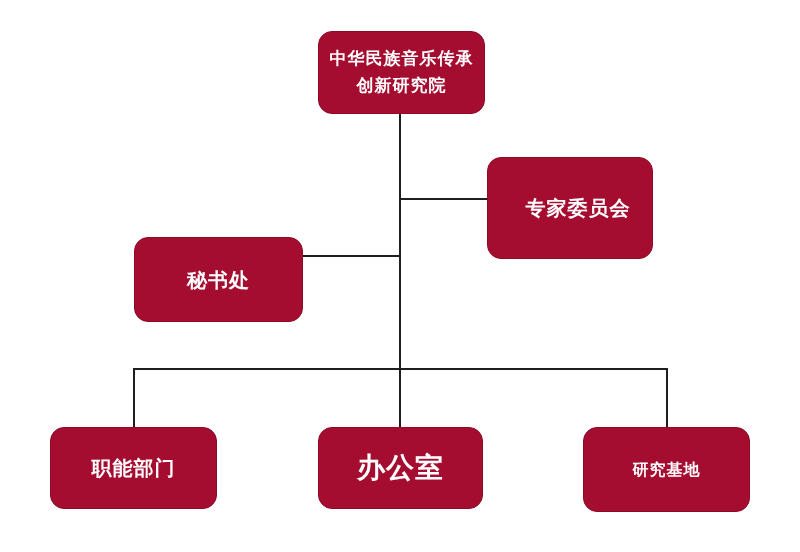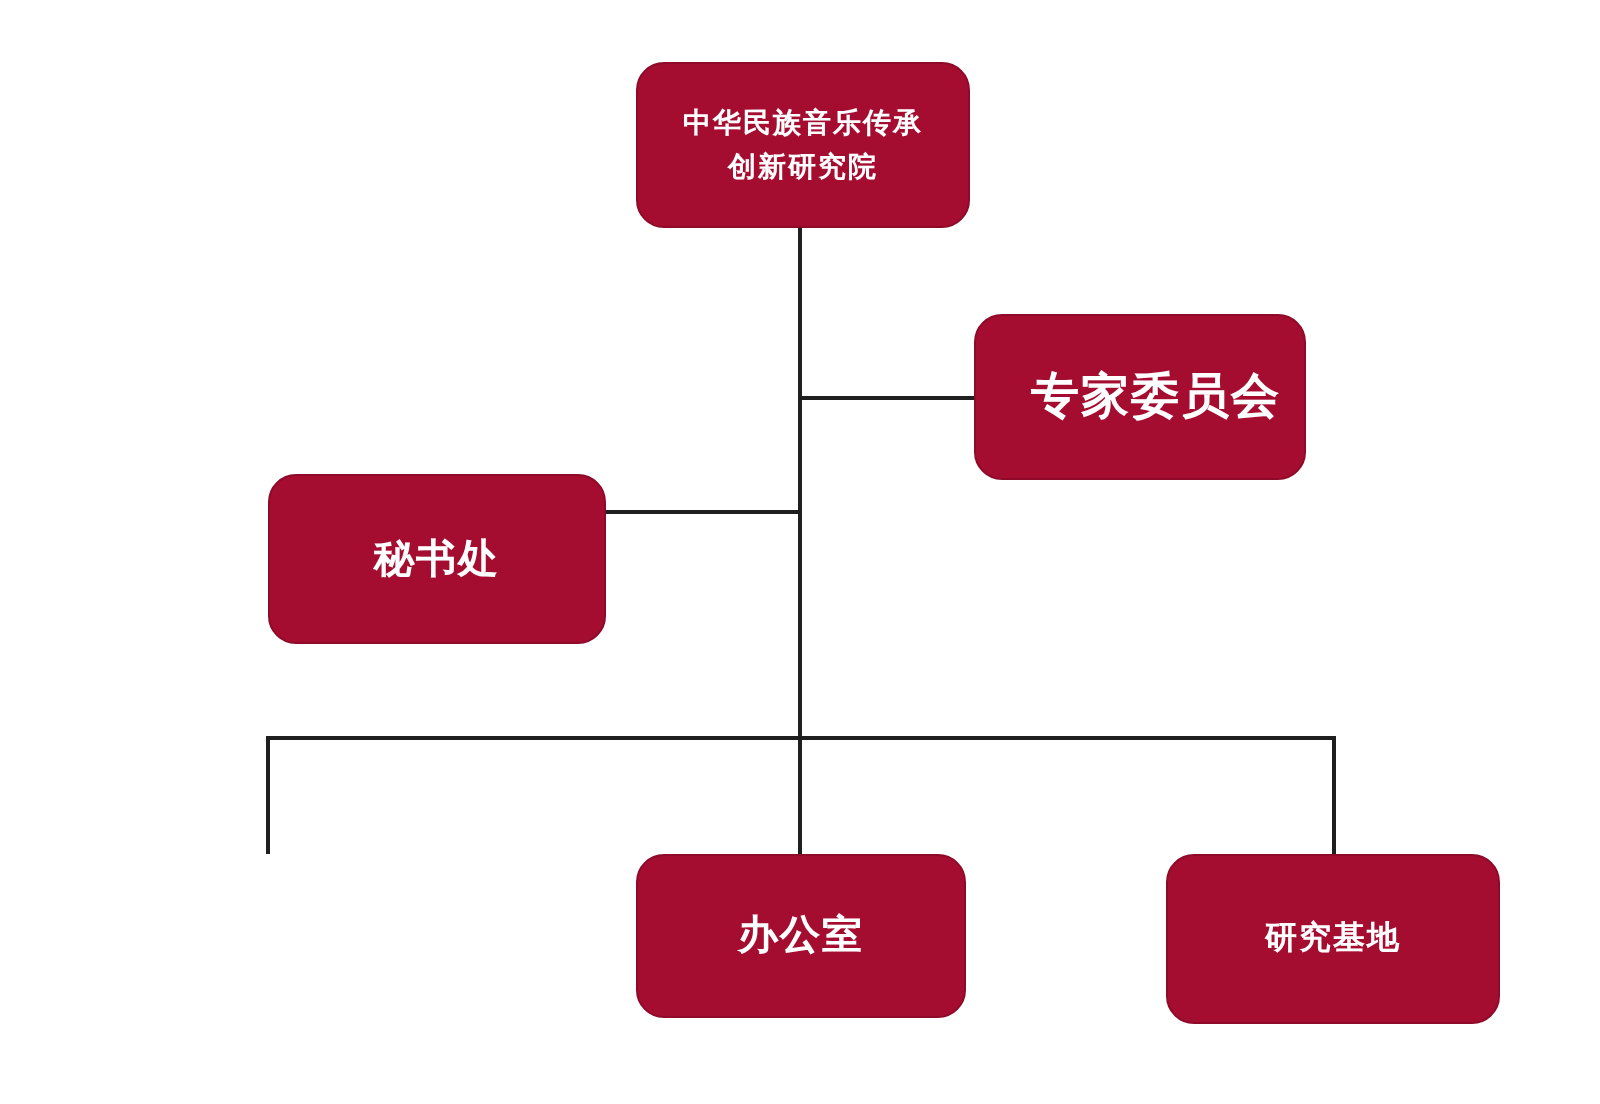--- a/index.html
+++ b/index.html
@@ -30,25 +30,25 @@
     font-weight: bold;
     display: flex;
     flex-direction: column;
     align-items: center;
     justify-content: center;
     text-align: center;
     line-height: 1.5;
     letter-spacing: 1px;
     z-index: 2;
   }
-  .node-root        { left: 318px; top:  31px; width: 167px; height: 83px; font-size: 14px; line-height: 1.55; }
-  .node-expert      { left: 487px; top: 157px; width: 166px; height: 83px; font-size: 24px; padding-left: 16px; }
+  .node-root        { left: 318px; top:  31px; width: 167px; height: 83px; font-size: 17px; line-height: 1.55; }
+  .node-expert      { left: 487px; top: 157px; width: 166px; height: 102px; font-size: 20px; padding-left: 16px; }
   .node-secretariat { left: 134px; top: 213px; width: 169px; height: 85px; font-size: 20px; margin-top: 24px; }
   .node-functional  { left:  50px; top: 427px; width: 167px; height: 82px; font-size: 20px; }
-  .node-office      { left: 318px; top: 427px; width: 165px; height: 82px; font-size: 20px; }
+  .node-office      { left: 318px; top: 427px; width: 165px; height: 82px; font-size: 28px; }
   .node-research    { left: 583px; top: 427px; width: 167px; height: 85px; font-size: 16px; }
   .line {
     position: absolute;
     background: var(--connector);
     z-index: 1;
   }
   .line-v-root        { left: 399px; top: 114px; width: 2px;   height: 313px; }
   .line-h-expert      { left: 400px; top: 198px; width: 87px;  height: 2px;   }
   .line-h-secretariat { left: 303px; top: 255px; width: 97px;  height: 2px;   }
   .line-h-rail        { left: 134px; top: 368px; width: 534px; height: 2px;   }
@@ -74,20 +74,23 @@
   </div>
 
   <div class="node node-expert">
     <span class="node-label">专家委员会</span>
   </div>
 
   <div class="node node-secretariat">
     <span class="node-label">秘书处</span>
   </div>
 
+  <div class="node node-functional">
+    <span class="node-label">职能部门</span>
+  </div>
 
   <div class="node node-office">
     <span class="node-label">办公室</span>
   </div>
 
   <div class="node node-research">
     <span class="node-label">研究基地</span>
   </div>
 
 </div>

